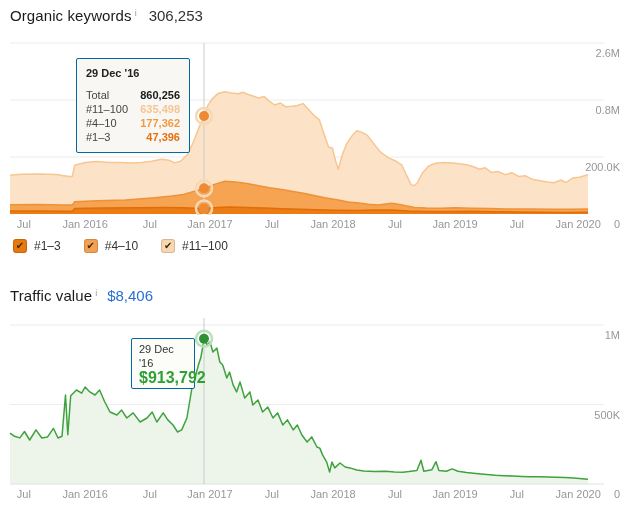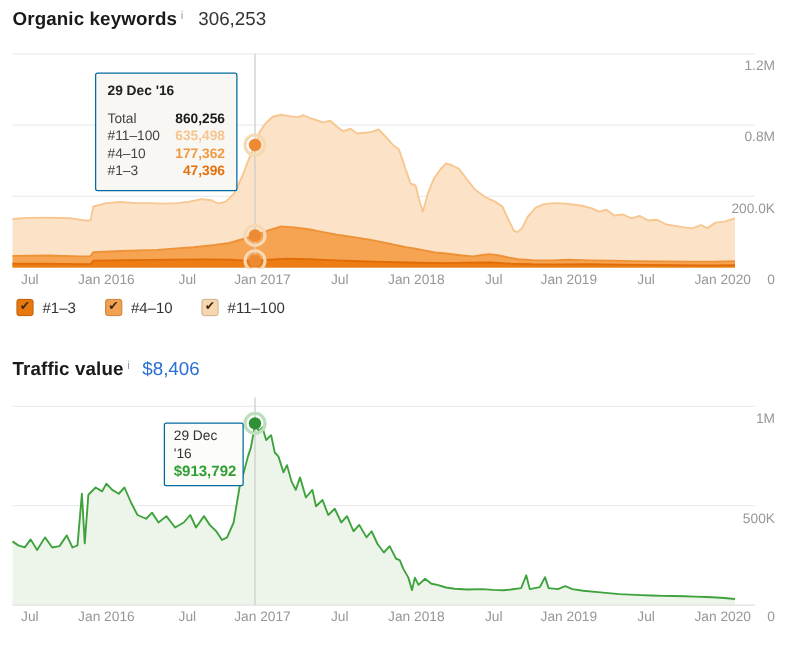--- a/index.html
+++ b/index.html
@@ -2,21 +2,21 @@
 <html><head>
 <meta charset="utf-8">
 <style>
   html,body{margin:0;padding:0}
   body{
     width:640px;height:521px;position:relative;overflow:hidden;
     background:#ffffff;font-family:"Liberation Sans",sans-serif;
     -webkit-font-smoothing:antialiased;
   }
   .hdr{position:absolute;left:10px;display:flex;align-items:baseline;white-space:nowrap}
-  .hdr .t{font-size:15px;font-weight:bold;color:#1a1a1a;letter-spacing:.1px}
+  .hdr .t{font-size:15px;font-weight:normal;color:#1a1a1a;letter-spacing:.1px}
   .hdr .info{font-size:9px;color:#9b9b9b;margin-left:3px;position:relative;top:-5px;cursor:help}
   .hdr .v{font-size:15px;margin-left:10px;color:#333}
   #hdr1{top:7px}
   #hdr2{top:287px}
   .chart{position:absolute;left:0;width:640px}
   #c1{top:40px;height:232px}
   #c2{top:315px;height:200px}
   .chart svg{position:absolute;left:0;top:0;display:block}
   .ytick{position:absolute;right:20px;font-size:11px;color:#979797;text-align:right;white-space:nowrap}
   .xtick{position:absolute;font-size:11px;color:#979797;transform:translateX(-50%);white-space:nowrap}
@@ -25,21 +25,21 @@
   .cbx{width:14px;height:14px;border-radius:3px;box-sizing:border-box;border:1px solid rgba(0,0,0,.14);
        display:flex;align-items:center;justify-content:center;font-size:10px;line-height:12px;color:#3a2a12}
   .tt{position:absolute;background:#f8f7f4;border:1px solid #0369a1;border-radius:2px;
       font-size:11px;color:#333;z-index:5;box-sizing:border-box}
   #tt1{left:76px;top:58px;width:114px;padding:8px 9px}
   #tt1 .d{font-weight:bold;color:#222;margin-bottom:9px}
   .ttrow{display:flex;justify-content:space-between;line-height:14px}
   .ttrow .l{color:#444}
   #tt2{left:131px;top:338px;width:64px;padding:3px 7px;background:#fcfcf9}
   #tt2 .d{line-height:14px;color:#333}
-  #tt2 .v{font-weight:bold;font-size:12px;line-height:15px}
+  #tt2 .v{font-weight:bold;font-size:16px;line-height:15px}
 </style>
 </head>
 <body>
 
 <div class="hdr" id="hdr1">
   <span class="t">Organic keywords</span>
   <span class="info">i</span>
   <span class="v" id="hv1" style="color: rgb(51, 51, 51); margin-left: 12px;">306,253</span>
 </div>
 
@@ -55,21 +55,21 @@
       <polygon points="10.0,171.0 38.9,170.9 63.8,171.3 72.4,171.2 74.7,168.5 102.5,168.1 137.2,167.7 166.1,167.5 183.4,167.7 195.0,168.3 204.2,168.6 218.1,167.6 229.6,167.0 247.0,167.4 264.3,168.1 281.7,168.8 299.0,169.3 316.3,169.8 333.7,170.2 356.8,170.5 374.1,170.1 391.5,169.9 408.8,170.9 426.2,171.4 449.3,171.5 472.4,171.3 495.5,171.7 518.6,171.9 541.8,172.2 564.9,172.4 588.0,172.2 588.0,174 10.0,174" fill="#ec7d15"></polygon>
       <polyline points="10.0,171.0 38.9,170.9 63.8,171.3 72.4,171.2 74.7,168.5 102.5,168.1 137.2,167.7 166.1,167.5 183.4,167.7 195.0,168.3 204.2,168.6 218.1,167.6 229.6,167.0 247.0,167.4 264.3,168.1 281.7,168.8 299.0,169.3 316.3,169.8 333.7,170.2 356.8,170.5 374.1,170.1 391.5,169.9 408.8,170.9 426.2,171.4 449.3,171.5 472.4,171.3 495.5,171.7 518.6,171.9 541.8,172.2 564.9,172.4 588.0,172.2" fill="none" stroke="#e06d08" stroke-width="1.5" stroke-linejoin="round"></polyline>
       <line x1="204.0" y1="3" x2="204.0" y2="174" stroke="#cccccc"></line>
       <circle cx="204.0" cy="76.0" r="8" fill="none" stroke="#f6d8b4" stroke-width="2.5"></circle>
       <circle cx="204.0" cy="76.0" r="5" fill="#ed8a33"></circle>
       <circle cx="204.0" cy="148.3" r="8" fill="none" stroke="#f6d8b4" stroke-width="2.5"></circle>
       <circle cx="204.0" cy="148.3" r="5" fill="#ed8a33"></circle>
       <circle cx="204.0" cy="168.6" r="8" fill="none" stroke="#f6d8b4" stroke-width="2.5"></circle>
       <circle cx="204.0" cy="168.6" r="5" fill="#ed8a33"></circle>
     </svg>
-<span class="ytick" style="top: 7px;">1.2M</span>
+<span class="ytick" style="top: 7px;">2.6M</span>
     <span class="ytick" style="top: 64px;">0.8M</span>
     <span class="ytick" style="top: 121px;">200.0K</span>
     <span class="ytick" style="top: 178px;">0</span>
     <span class="xtick" style="left: 23.872px; top: 178px;">Jul</span>
     <span class="xtick" style="left: 85.14px; top: 178px;">Jan 2016</span>
     <span class="xtick" style="left: 149.876px; top: 178px;">Jul</span>
     <span class="xtick" style="left: 209.988px; top: 178px;">Jan 2017</span>
     <span class="xtick" style="left: 271.834px; top: 178px;">Jul</span>
     <span class="xtick" style="left: 333.102px; top: 178px;">Jan 2018</span>
     <span class="xtick" style="left: 394.948px; top: 178px;">Jul</span>

